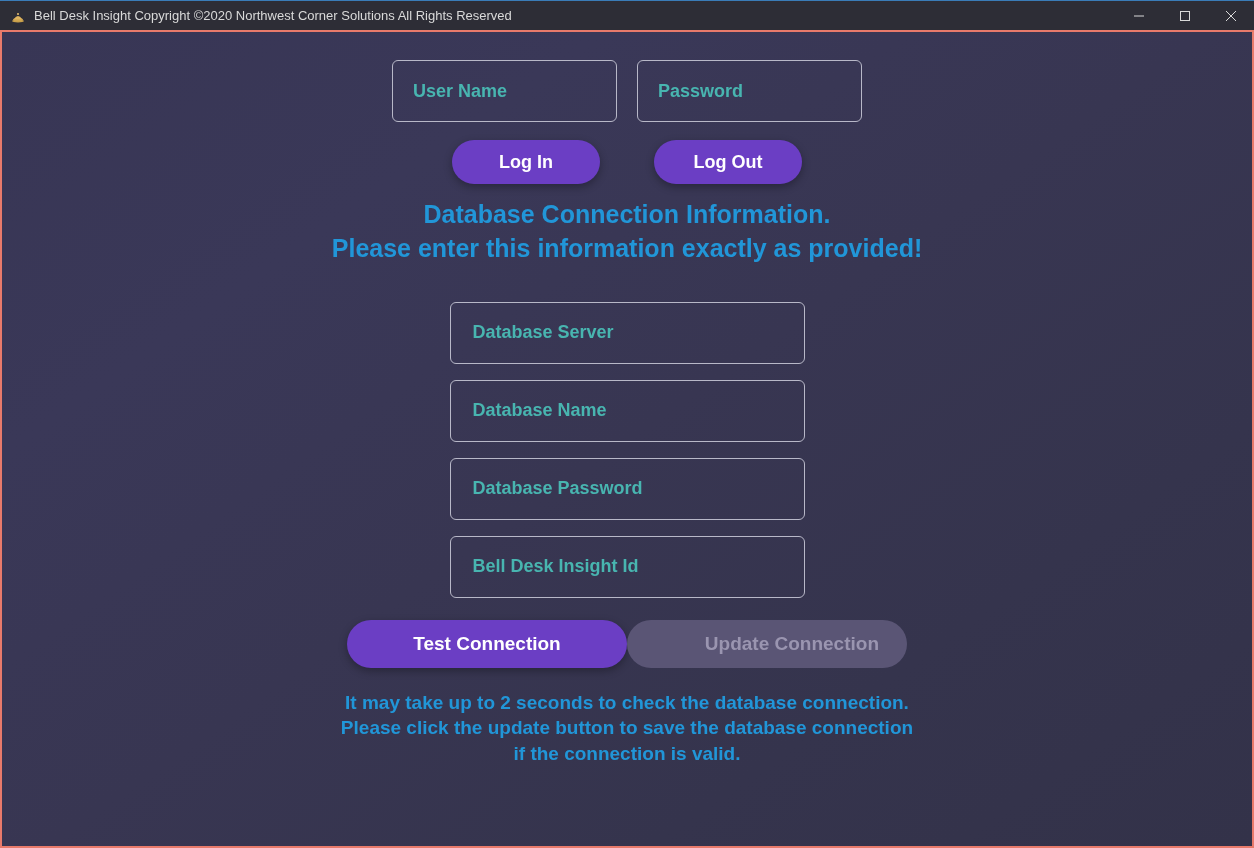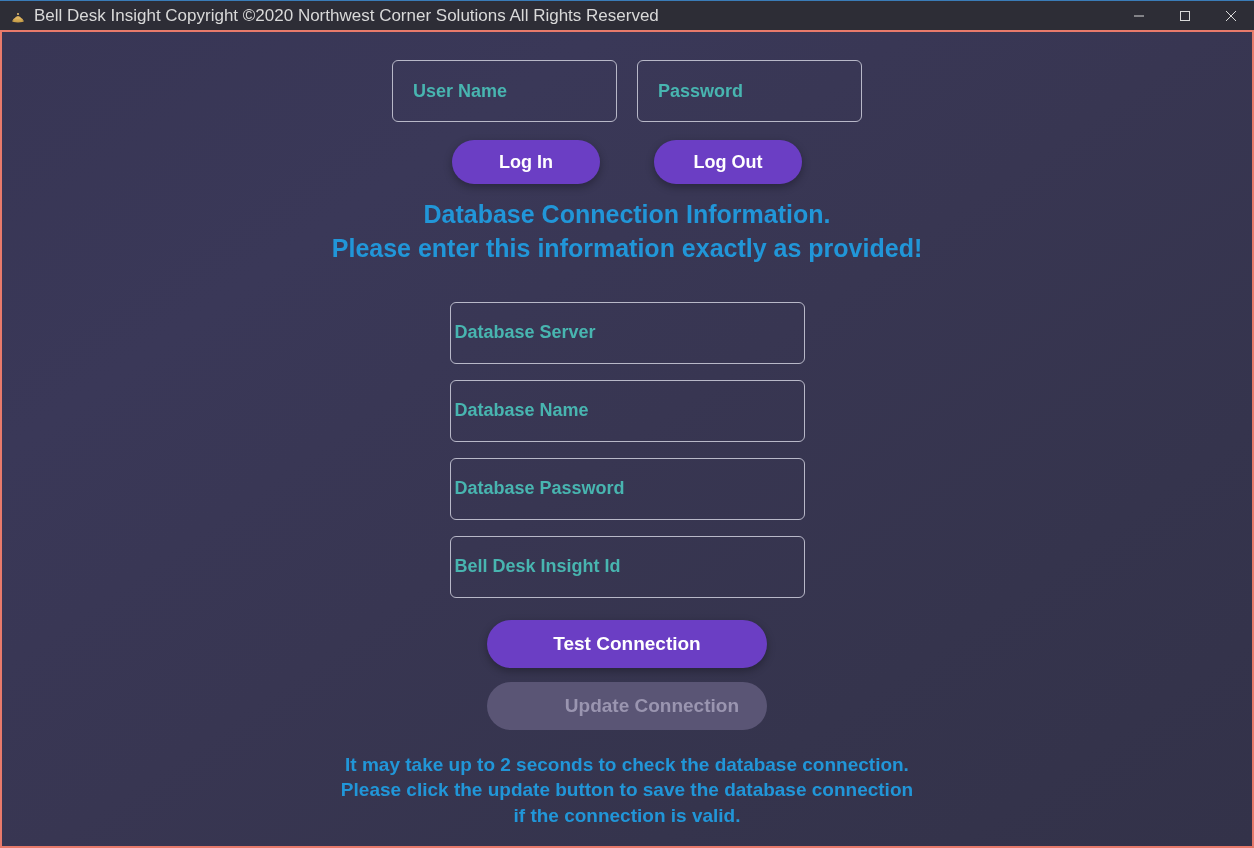--- a/index.html
+++ b/index.html
@@ -42,21 +42,21 @@
     
     .titlebar-icon {
       width: 16px;
       height: 16px;
       display: flex;
       align-items: center;
       justify-content: center;
     }
     
     .titlebar-title {
-      font-size: 17px;
+      font-size: 13px;
       color: #d9d9d9;
     }
     
     .titlebar-controls {
       display: flex;
       height: 100%;
     }
     
     .titlebar-btn {
       width: 46px;
@@ -167,36 +167,34 @@
       gap: 16px;
       margin-bottom: 22px;
     }
     
     .db-input {
       width: 355px;
       height: 62px;
       background: transparent;
       border: 1px solid #b8b8c8;
       border-radius: 6px;
-      padding: 0 4px;
+      padding: 0 22px;
       font-size: 18px;
       font-weight: 600;
       color: #48b5b0;
       outline: none;
     }
     
     .db-input::placeholder {
       color: #48b5b0;
       opacity: 1;
     }
     
     .connection-btn-row {
       display: flex;
-      gap: 14px;
-      flex-direction: column;
     }
   </style>
 </head>
 <body>
 
 <div class="window">
 
   <div class="titlebar">
     <div class="titlebar-left">
       <span class="titlebar-icon">

